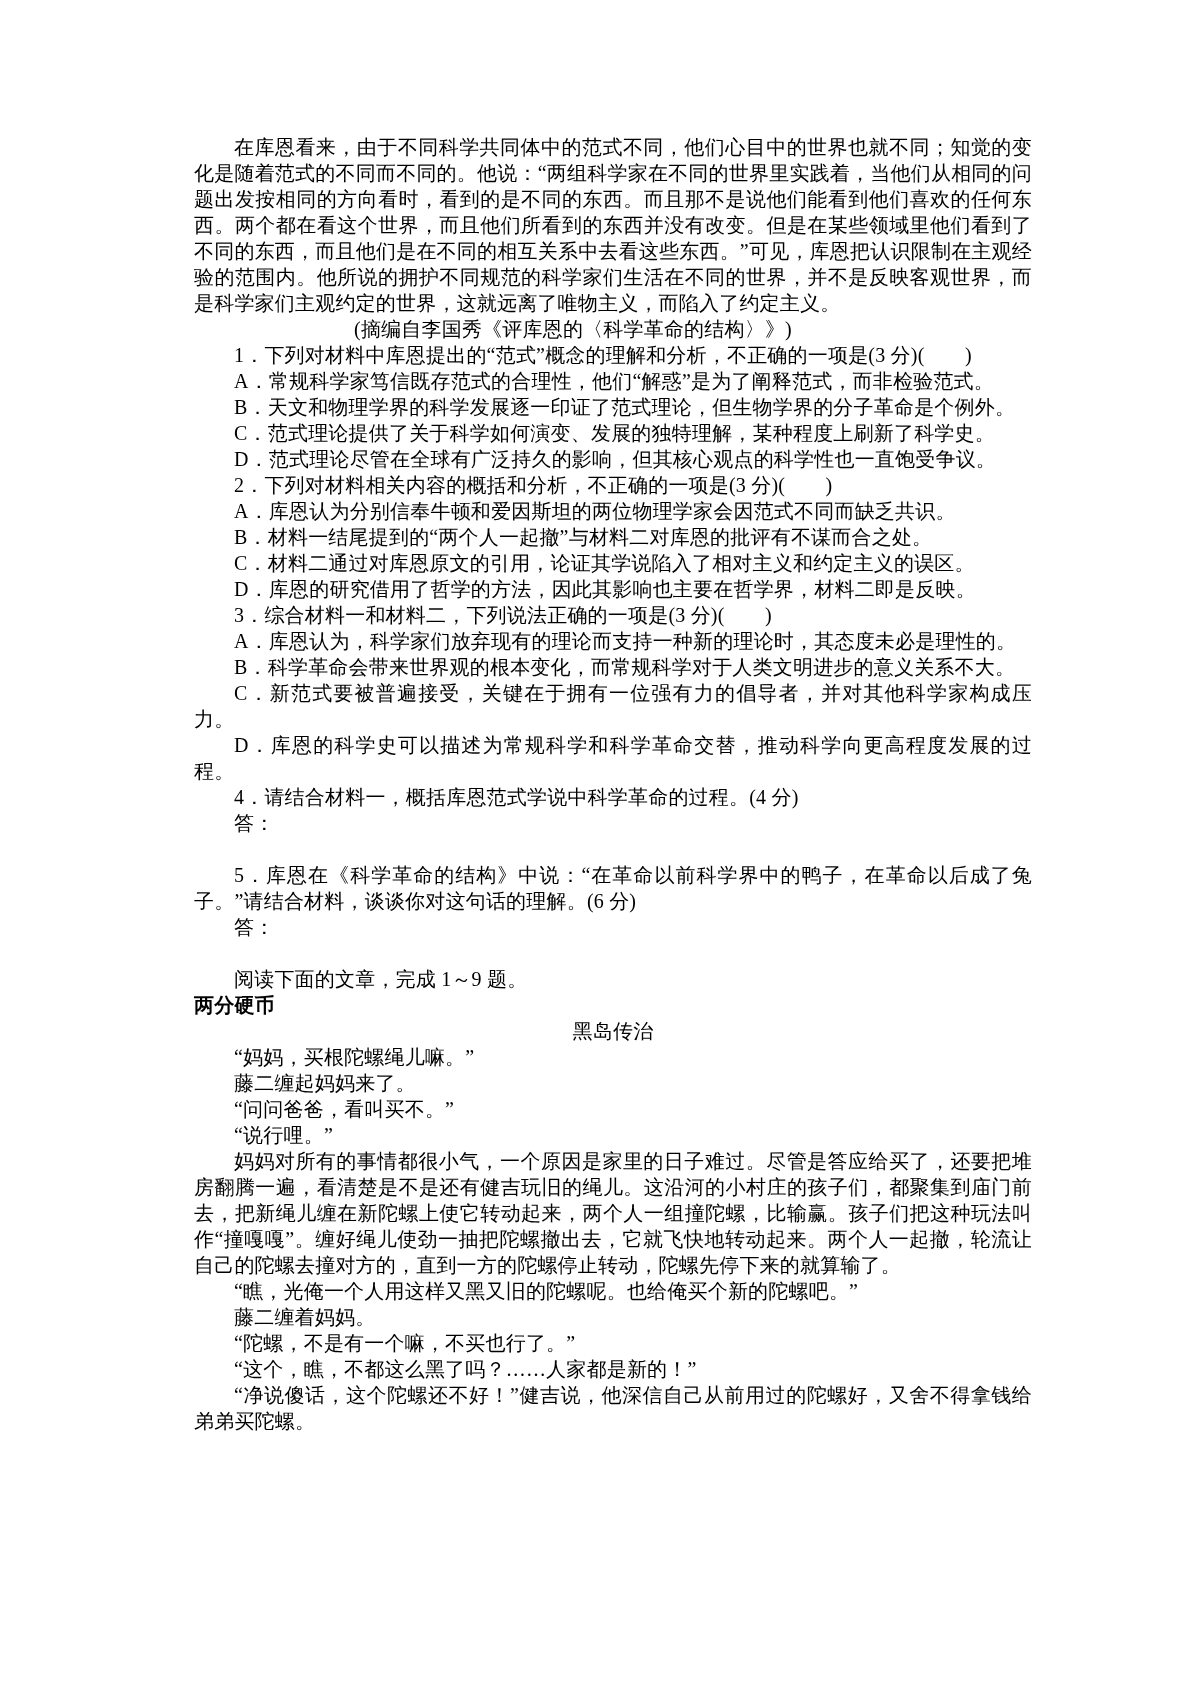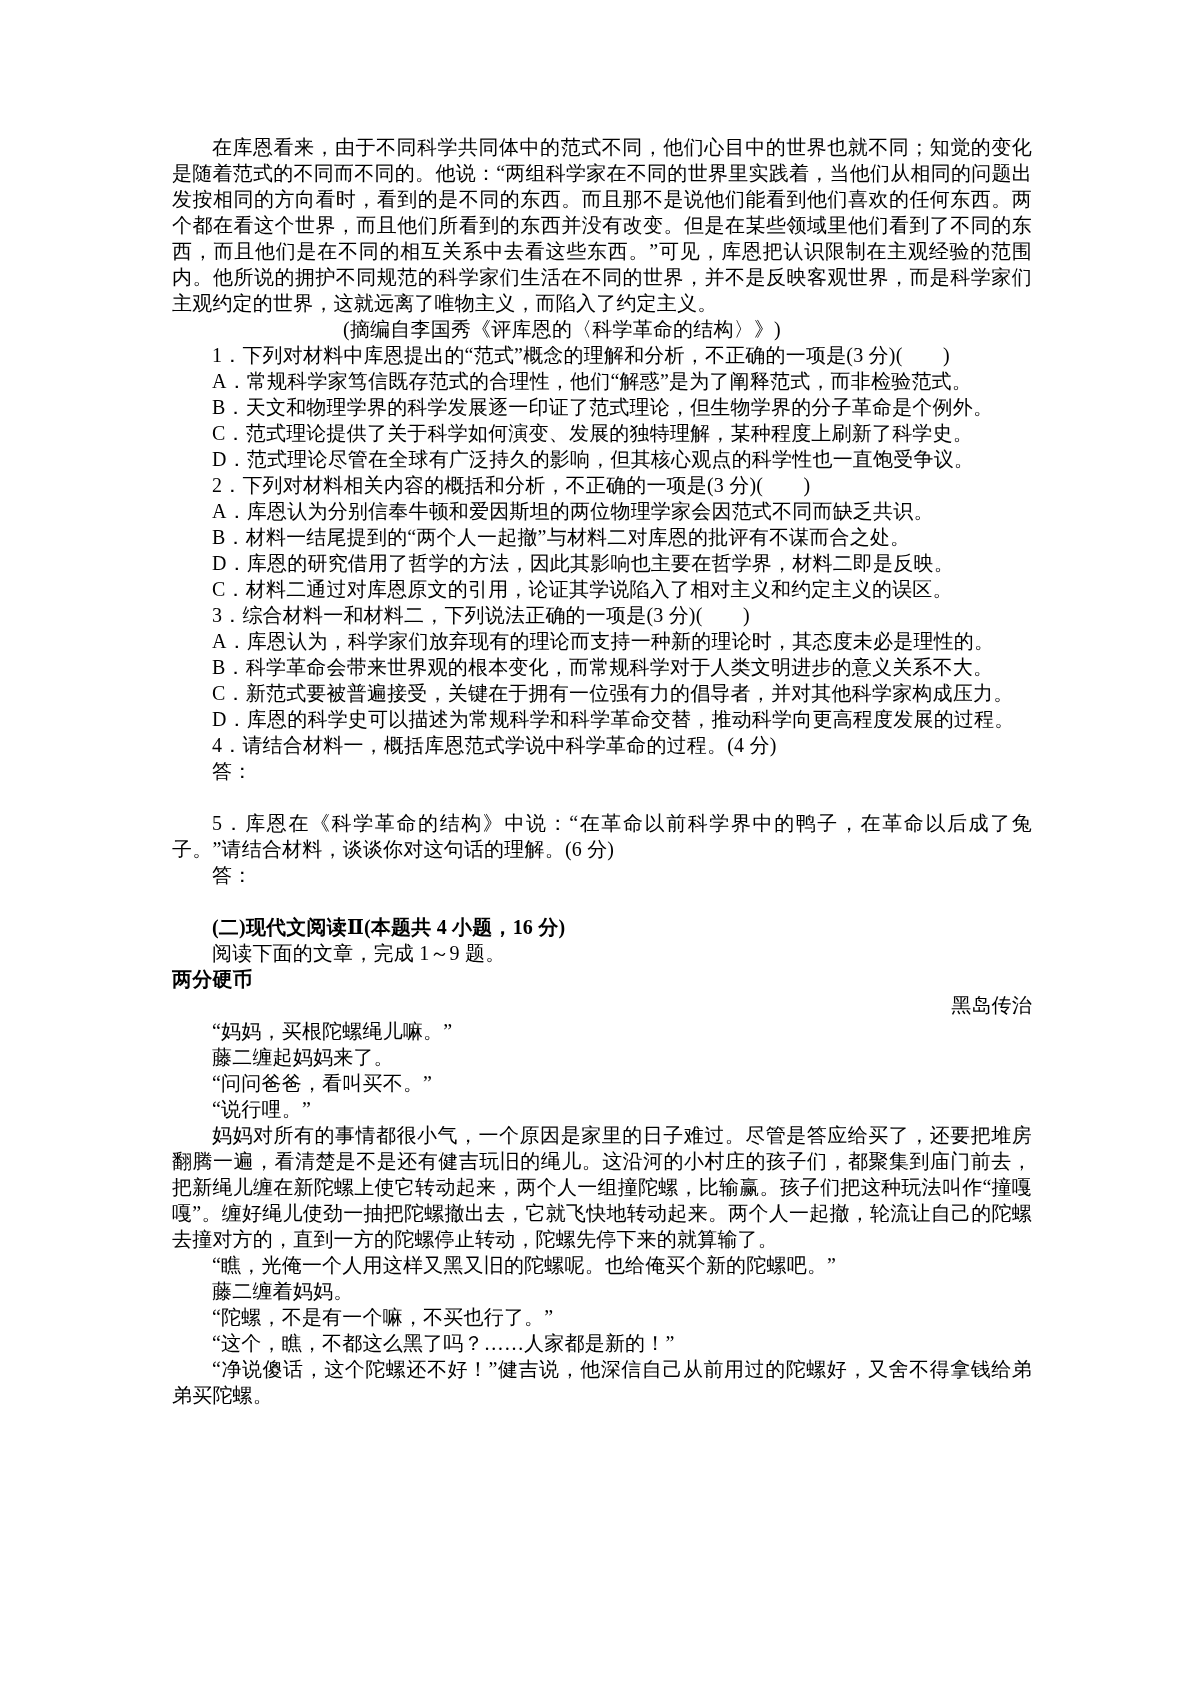--- a/index.html
+++ b/index.html
@@ -13,58 +13,58 @@
   .page {
     width: 1200px;
     min-height: 1698px;
     background: #ffffff;
     padding: 134px 168px 80px 172px;
   }
   .doc {
     font-size: 20px;
     line-height: 26px;
     letter-spacing: 0.2px;
+    margin-left: 22px;
   }
   .block { min-height: 26px; }
   .para   { text-align: justify; text-indent: 2em; }
   .right  { text-align: center; padding-right: 4em; }
-  .center { text-align: right; text-indent: 0; }
+  .center { text-align: center; text-indent: 0; }
   .title  { text-align: left; text-indent: 0; font-weight: bold; }
   .section { text-align: justify; text-indent: 2em; font-weight: bold; }
   .spacer { height: 26px; }
 </style>
 </head>
 <body>
 
 <main class="page">
   <article class="doc" id="doc-blocks">
       <div class="block para">在库恩看来，由于不同科学共同体中的范式不同，他们心目中的世界也就不同；知觉的变化是随着范式的不同而不同的。他说：“两组科学家在不同的世界里实践着，当他们从相同的问题出发按相同的方向看时，看到的是不同的东西。而且那不是说他们能看到他们喜欢的任何东西。两个都在看这个世界，而且他们所看到的东西并没有改变。但是在某些领域里他们看到了不同的东西，而且他们是在不同的相互关系中去看这些东西。”可见，库恩把认识限制在主观经验的范围内。他所说的拥护不同规范的科学家们生活在不同的世界，并不是反映客观世界，而是科学家们主观约定的世界，这就远离了唯物主义，而陷入了约定主义。</div>
       <div class="block right">(摘编自李国秀《评库恩的〈科学革命的结构〉》)</div>
       <div class="block para">1．下列对材料中库恩提出的“范式”概念的理解和分析，不正确的一项是(3 分)(　　)</div>
       <div class="block para">A．常规科学家笃信既存范式的合理性，他们“解惑”是为了阐释范式，而非检验范式。</div>
       <div class="block para">B．天文和物理学界的科学发展逐一印证了范式理论，但生物学界的分子革命是个例外。</div>
       <div class="block para">C．范式理论提供了关于科学如何演变、发展的独特理解，某种程度上刷新了科学史。</div>
       <div class="block para">D．范式理论尽管在全球有广泛持久的影响，但其核心观点的科学性也一直饱受争议。</div>
       <div class="block para">2．下列对材料相关内容的概括和分析，不正确的一项是(3 分)(　　)</div>
       <div class="block para">A．库恩认为分别信奉牛顿和爱因斯坦的两位物理学家会因范式不同而缺乏共识。</div>
       <div class="block para">B．材料一结尾提到的“两个人一起撤”与材料二对库恩的批评有不谋而合之处。</div>
+      <div class="block para">C．材料二通过对库恩原文的引用，论证其学说陷入了相对主义和约定主义的误区。</div>
       <div class="block para">D．库恩的研究借用了哲学的方法，因此其影响也主要在哲学界，材料二即是反映。</div>
-      <div class="block para">C．材料二通过对库恩原文的引用，论证其学说陷入了相对主义和约定主义的误区。</div>
       <div class="block para">3．综合材料一和材料二，下列说法正确的一项是(3 分)(　　)</div>
       <div class="block para">A．库恩认为，科学家们放弃现有的理论而支持一种新的理论时，其态度未必是理性的。</div>
       <div class="block para">B．科学革命会带来世界观的根本变化，而常规科学对于人类文明进步的意义关系不大。</div>
       <div class="block para">C．新范式要被普遍接受，关键在于拥有一位强有力的倡导者，并对其他科学家构成压力。</div>
       <div class="block para">D．库恩的科学史可以描述为常规科学和科学革命交替，推动科学向更高程度发展的过程。</div>
       <div class="block para">4．请结合材料一，概括库恩范式学说中科学革命的过程。(4 分)</div>
       <div class="block para">答：</div>
       <div class="block spacer"></div>
       <div class="block para">5．库恩在《科学革命的结构》中说：“在革命以前科学界中的鸭子，在革命以后成了兔子。”请结合材料，谈谈你对这句话的理解。(6 分)</div>
       <div class="block para">答：</div>
       <div class="block spacer"></div>
-      <div class="block section">(二)现代文阅读Ⅱ(本题共 4 小题，16 分)</div>
       <div class="block para">阅读下面的文章，完成 1～9 题。</div>
       <div class="block title">两分硬币</div>
       <div class="block center">黑岛传治</div>
       <div class="block para">“妈妈，买根陀螺绳儿嘛。”</div>
       <div class="block para">藤二缠起妈妈来了。</div>
       <div class="block para">“问问爸爸，看叫买不。”</div>
       <div class="block para">“说行哩。”</div>
       <div class="block para">妈妈对所有的事情都很小气，一个原因是家里的日子难过。尽管是答应给买了，还要把堆房翻腾一遍，看清楚是不是还有健吉玩旧的绳儿。这沿河的小村庄的孩子们，都聚集到庙门前去，把新绳儿缠在新陀螺上使它转动起来，两个人一组撞陀螺，比输赢。孩子们把这种玩法叫作“撞嘎嘎”。缠好绳儿使劲一抽把陀螺撤出去，它就飞快地转动起来。两个人一起撤，轮流让自己的陀螺去撞对方的，直到一方的陀螺停止转动，陀螺先停下来的就算输了。</div>
       <div class="block para">“瞧，光俺一个人用这样又黑又旧的陀螺呢。也给俺买个新的陀螺吧。”</div>
       <div class="block para">藤二缠着妈妈。</div>

